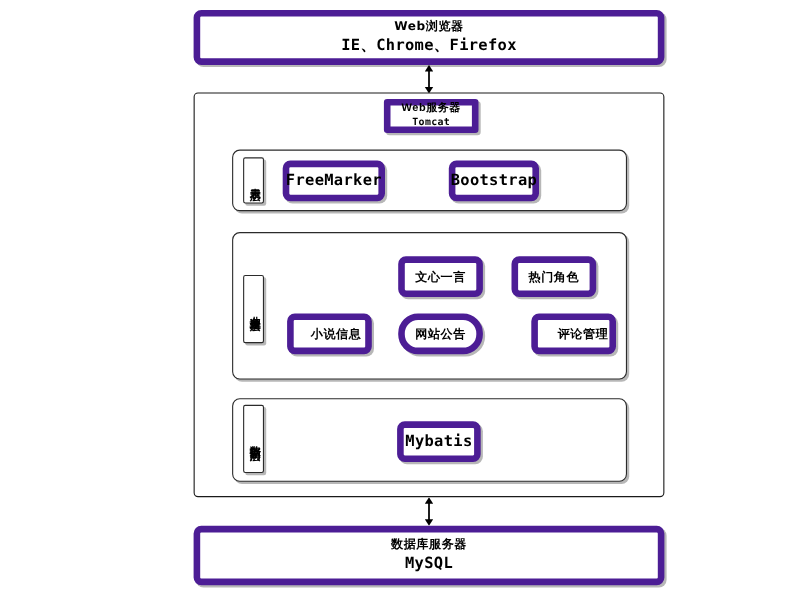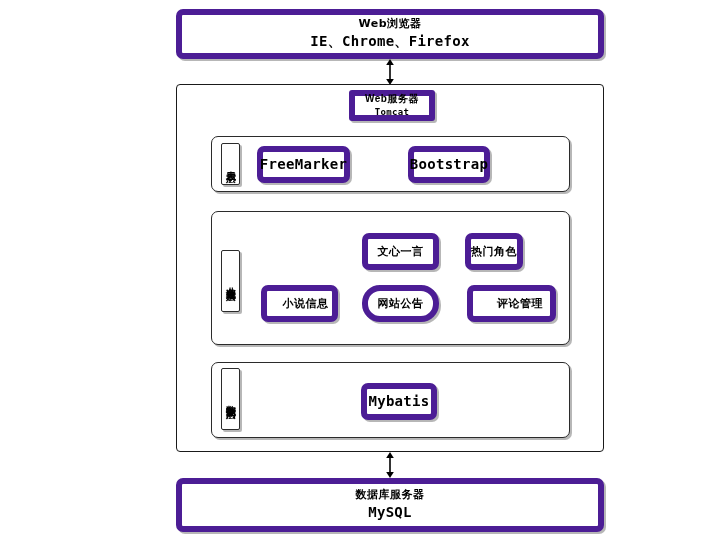--- a/index.html
+++ b/index.html
@@ -141,31 +141,31 @@
     <div class="t-mono">Bootstrap</div>
   </div>
 
   <div class="layer-band" style="left:211px; top:211px; width:359px; height:134px;"></div>
 
   <div class="vlabel" style="left:221px; top:250px; width:19px; height:62px;">业务逻辑层</div>
 
   <div class="box" style="left:362px; top:233px; width:77px; height:37px;">
     <div class="t-cjk">文心一言</div>
   </div>
-  <div class="box" style="left:465px; top:233px; width:58px; height:37px;">
+  <div class="box" style="left:465px; top:233px; width:77px; height:37px;">
     <div class="t-cjk">热门角色</div>
   </div>
 
   <div class="box" style="left:261px; top:285px; width:77px; height:37px;padding-left:12px;">
     <div class="t-cjk">小说信息</div>
   </div>
   <div class="box" style="left:362px; top:285px; width:77px; height:37px;border-radius:18px;">
     <div class="t-cjk">网站公告</div>
   </div>
-  <div class="box" style="left:467px; top:285px; width:89px; height:37px;padding-left:17px;">
+  <div class="box" style="left:483px; top:285px; width:77px; height:37px;padding-left:17px;">
     <div class="t-cjk">评论管理</div>
   </div>
 
   <div class="layer-band" style="left:211px; top:362px; width:359px; height:76px;"></div>
 
   <div class="vlabel" style="left:221px; top:368px; width:19px; height:62px;">数据访问层</div>
 
   <div class="box" style="left:361px; top:383px; width:76px; height:37px;">
     <div class="t-mono">Mybatis</div>
   </div>

